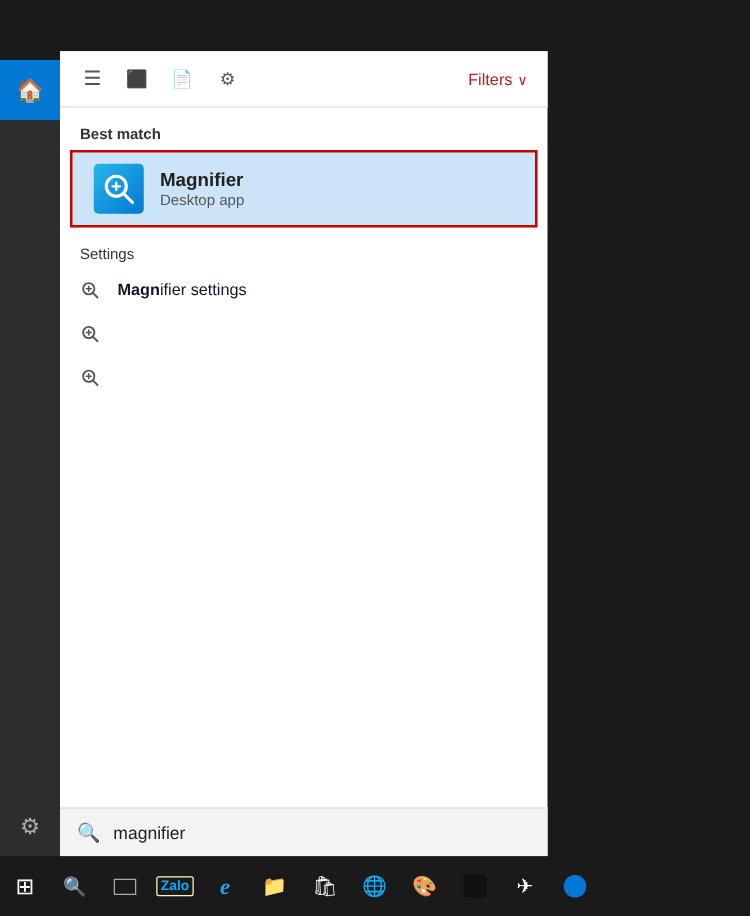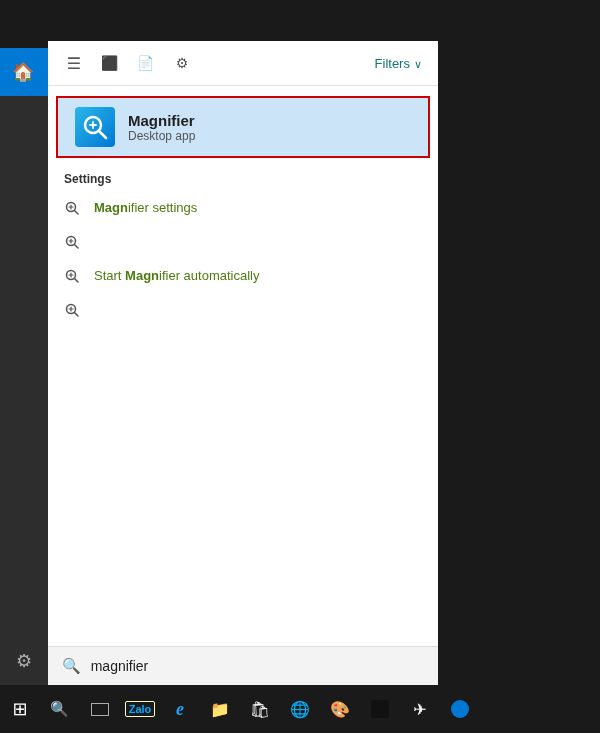--- a/index.html
+++ b/index.html
@@ -73,21 +73,21 @@
       font-size: 16px;
       cursor: pointer;
       margin-right: 4px;
     }
 
     .panel-toolbar-spacer { flex: 1; }
 
     .panel-filters {
       display: flex;
       align-items: flex-end;
-      color: #0f766e;
+      color: #b91c1c;
       font-size: 13px;
       cursor: pointer;
       margin-right: 6px;
     }
 
     
     .panel-content {
       flex: 1;
       overflow-y: auto;
       padding: 10px 0;
@@ -144,21 +144,21 @@
     .best-match-name span.bold { font-weight: 900; }
     .best-match-sub {
       font-size: 12px;
       color: #555;
       text-align: right;
     }
 
     
     .settings-section-label {
       font-size: 12px;
-      font-weight: 700;
+      font-weight: 400;
       color: #333;
       padding: 4px 8px 6px 16px;
     }
 
     .settings-item {
       display: flex;
       align-items: flex-start;
       padding: 7px 16px;
       cursor: pointer;
     }
@@ -167,21 +167,21 @@
       width: 20px;
       margin-right: 10px;
       margin-top: 1px;
       flex-shrink: 0;
       color: #555;
       font-size: 15px;
     }
 
     .settings-item-text {
       font-size: 13px;
-      color: #4d7c0f;
+      color: #0f172a;
       line-height: 1.4;
     }
 
     .settings-item-text .bold { font-weight: 700; }
 
     
     .panel-search {
       display: flex;
       align-items: center;
       border-top: 1px solid #ddd;
@@ -268,20 +268,21 @@
     </div>
     <div class="panel-toolbar-spacer"></div>
     <div class="panel-filters">
       <span>Filters</span>
       <span style="margin-left:4px; font-size:11px;">∨</span>
     </div>
   </div>
 
   <div class="panel-content">
 
+    <div class="section-label">Best match</div>
 
     <div class="best-match-item">
       <div class="best-match-icon">
         <div class="magnifier-app-icon">
           <svg width="28" height="28" viewBox="0 0 28 28" fill="none" xmlns="http://www.w3.org/2000/svg">
             <circle cx="12" cy="12" r="8" stroke="white" stroke-width="2.5" fill="none"></circle>
             <line x1="18" y1="18" x2="25" y2="25" stroke="white" stroke-width="2.5" stroke-linecap="round"></line>
             <line x1="9" y1="12" x2="15" y2="12" stroke="white" stroke-width="1.8" stroke-linecap="round"></line>
             <line x1="12" y1="9" x2="12" y2="15" stroke="white" stroke-width="1.8" stroke-linecap="round"></line>
           </svg>
@@ -316,43 +317,30 @@
         <svg width="16" height="16" viewBox="0 0 16 16" fill="none" xmlns="http://www.w3.org/2000/svg">
           <circle cx="7" cy="7" r="4.5" stroke="#555" stroke-width="1.5" fill="none"></circle>
           <line x1="10.5" y1="10.5" x2="14" y2="14" stroke="#555" stroke-width="1.5" stroke-linecap="round"></line>
           <line x1="5" y1="7" x2="9" y2="7" stroke="#555" stroke-width="1.2" stroke-linecap="round"></line>
           <line x1="7" y1="5" x2="7" y2="9" stroke="#555" stroke-width="1.2" stroke-linecap="round"></line>
         </svg>
       </div>
     </div>
 
 
+
     <div class="settings-item">
       <div class="settings-item-icon">
         <svg width="16" height="16" viewBox="0 0 16 16" fill="none" xmlns="http://www.w3.org/2000/svg">
           <circle cx="7" cy="7" r="4.5" stroke="#555" stroke-width="1.5" fill="none"></circle>
           <line x1="10.5" y1="10.5" x2="14" y2="14" stroke="#555" stroke-width="1.5" stroke-linecap="round"></line>
           <line x1="5" y1="7" x2="9" y2="7" stroke="#555" stroke-width="1.2" stroke-linecap="round"></line>
           <line x1="7" y1="5" x2="7" y2="9" stroke="#555" stroke-width="1.2" stroke-linecap="round"></line>
         </svg>
       </div>
-      <div class="settings-item-text">
-        Start <span class="bold">Magn</span><span>ifier automatically</span>
-      </div>
-    </div>
-
-    <div class="settings-item">
-      <div class="settings-item-icon">
-        <svg width="16" height="16" viewBox="0 0 16 16" fill="none" xmlns="http://www.w3.org/2000/svg">
-          <circle cx="7" cy="7" r="4.5" stroke="#555" stroke-width="1.5" fill="none"></circle>
-          <line x1="10.5" y1="10.5" x2="14" y2="14" stroke="#555" stroke-width="1.5" stroke-linecap="round"></line>
-          <line x1="5" y1="7" x2="9" y2="7" stroke="#555" stroke-width="1.2" stroke-linecap="round"></line>
-          <line x1="7" y1="5" x2="7" y2="9" stroke="#555" stroke-width="1.2" stroke-linecap="round"></line>
-        </svg>
-      </div>
     </div>
 
 
   </div>
 
   <div class="panel-search">
     <span class="panel-search-icon">🔍</span>
     <div class="panel-search-input">magnifier</div>
   </div>
 </div>

